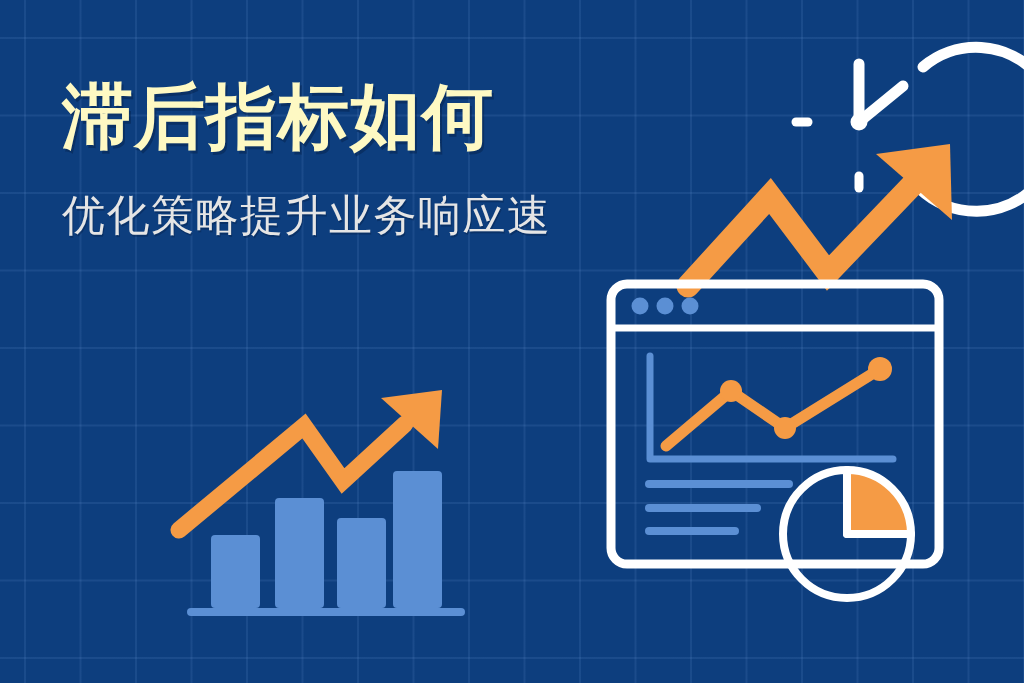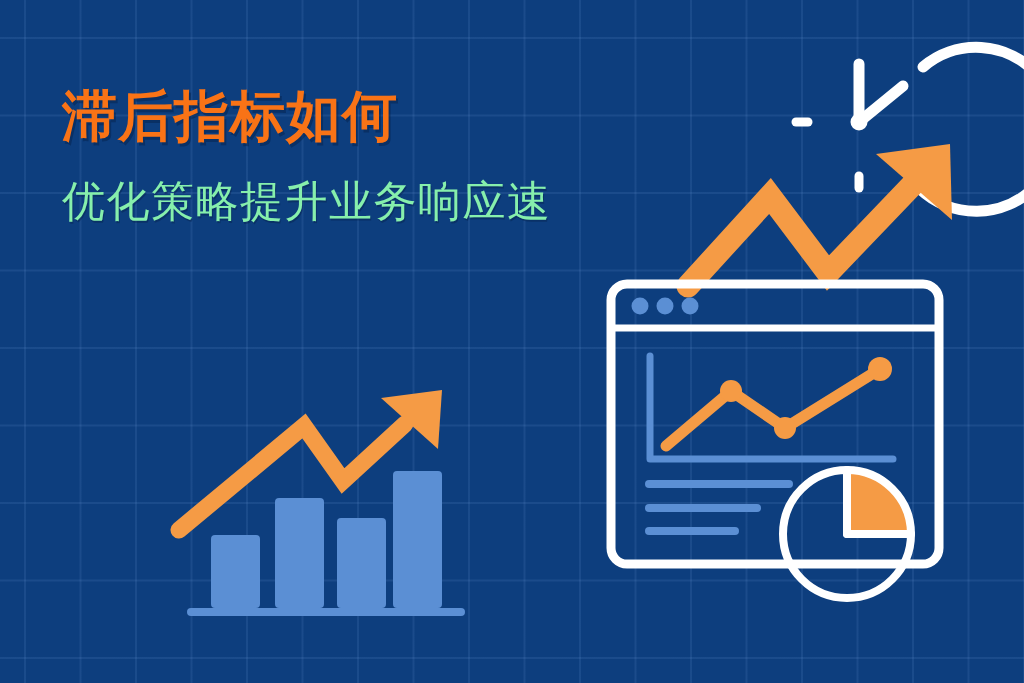--- a/index.html
+++ b/index.html
@@ -23,32 +23,32 @@
     background-position:24px 37px;
     pointer-events:none;
   }
   
   #text-block {
     position:absolute;
     left:62px; top:70px;
     width:660px;
   }
   .headline {
-    color:#f97316;
-    font-size:55px;
+    color:#fef9c3;
+    font-size:71px;
     line-height:93px;
     font-weight:bold;
     letter-spacing:1px;
     text-shadow:2px 3px 0 rgba(5,30,70,0.45);
     white-space:nowrap;
   }
   .headline.l2 { letter-spacing:2px; }
   #subtitle {
-    margin-top:12px;
-    color:#86efac;
+    margin-top:26px;
+    color:#e5e5e5;
     font-size:43px;
     line-height:52px;
     letter-spacing:1.5px;
     text-shadow:1px 2px 0 rgba(5,30,70,0.4);
     white-space:nowrap;
   }
   
   .art { position:absolute; overflow:visible; }
   #clock-art   { left:760px; top:18px;  width:210px; height:210px; }
   #rise-art    { left:660px; top:130px; width:310px; height:180px; }

